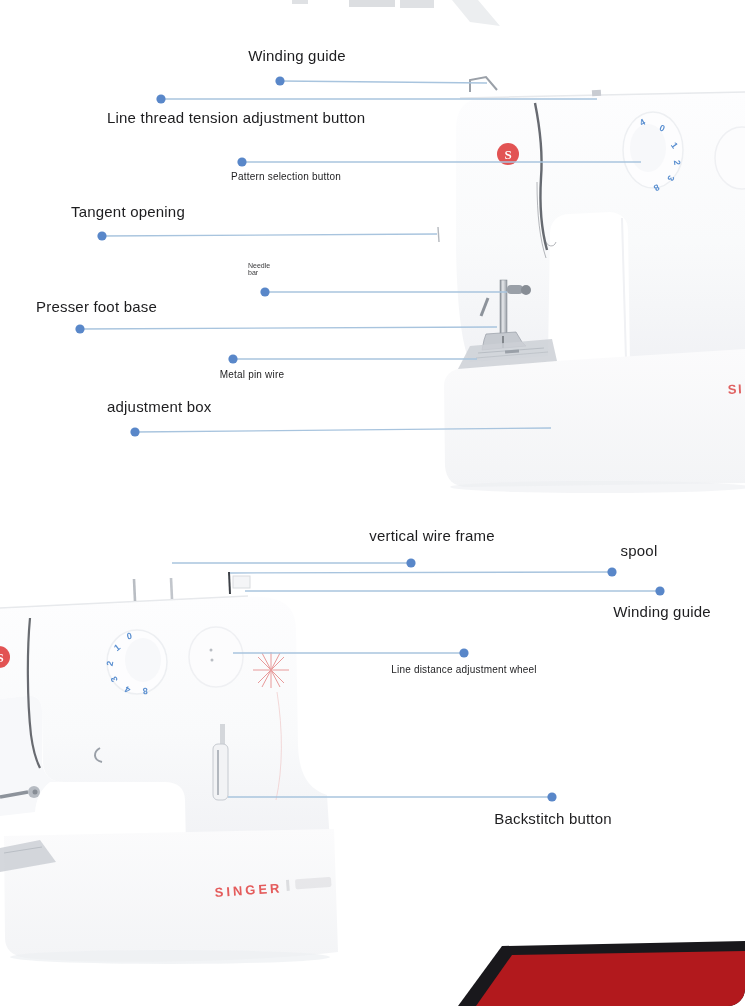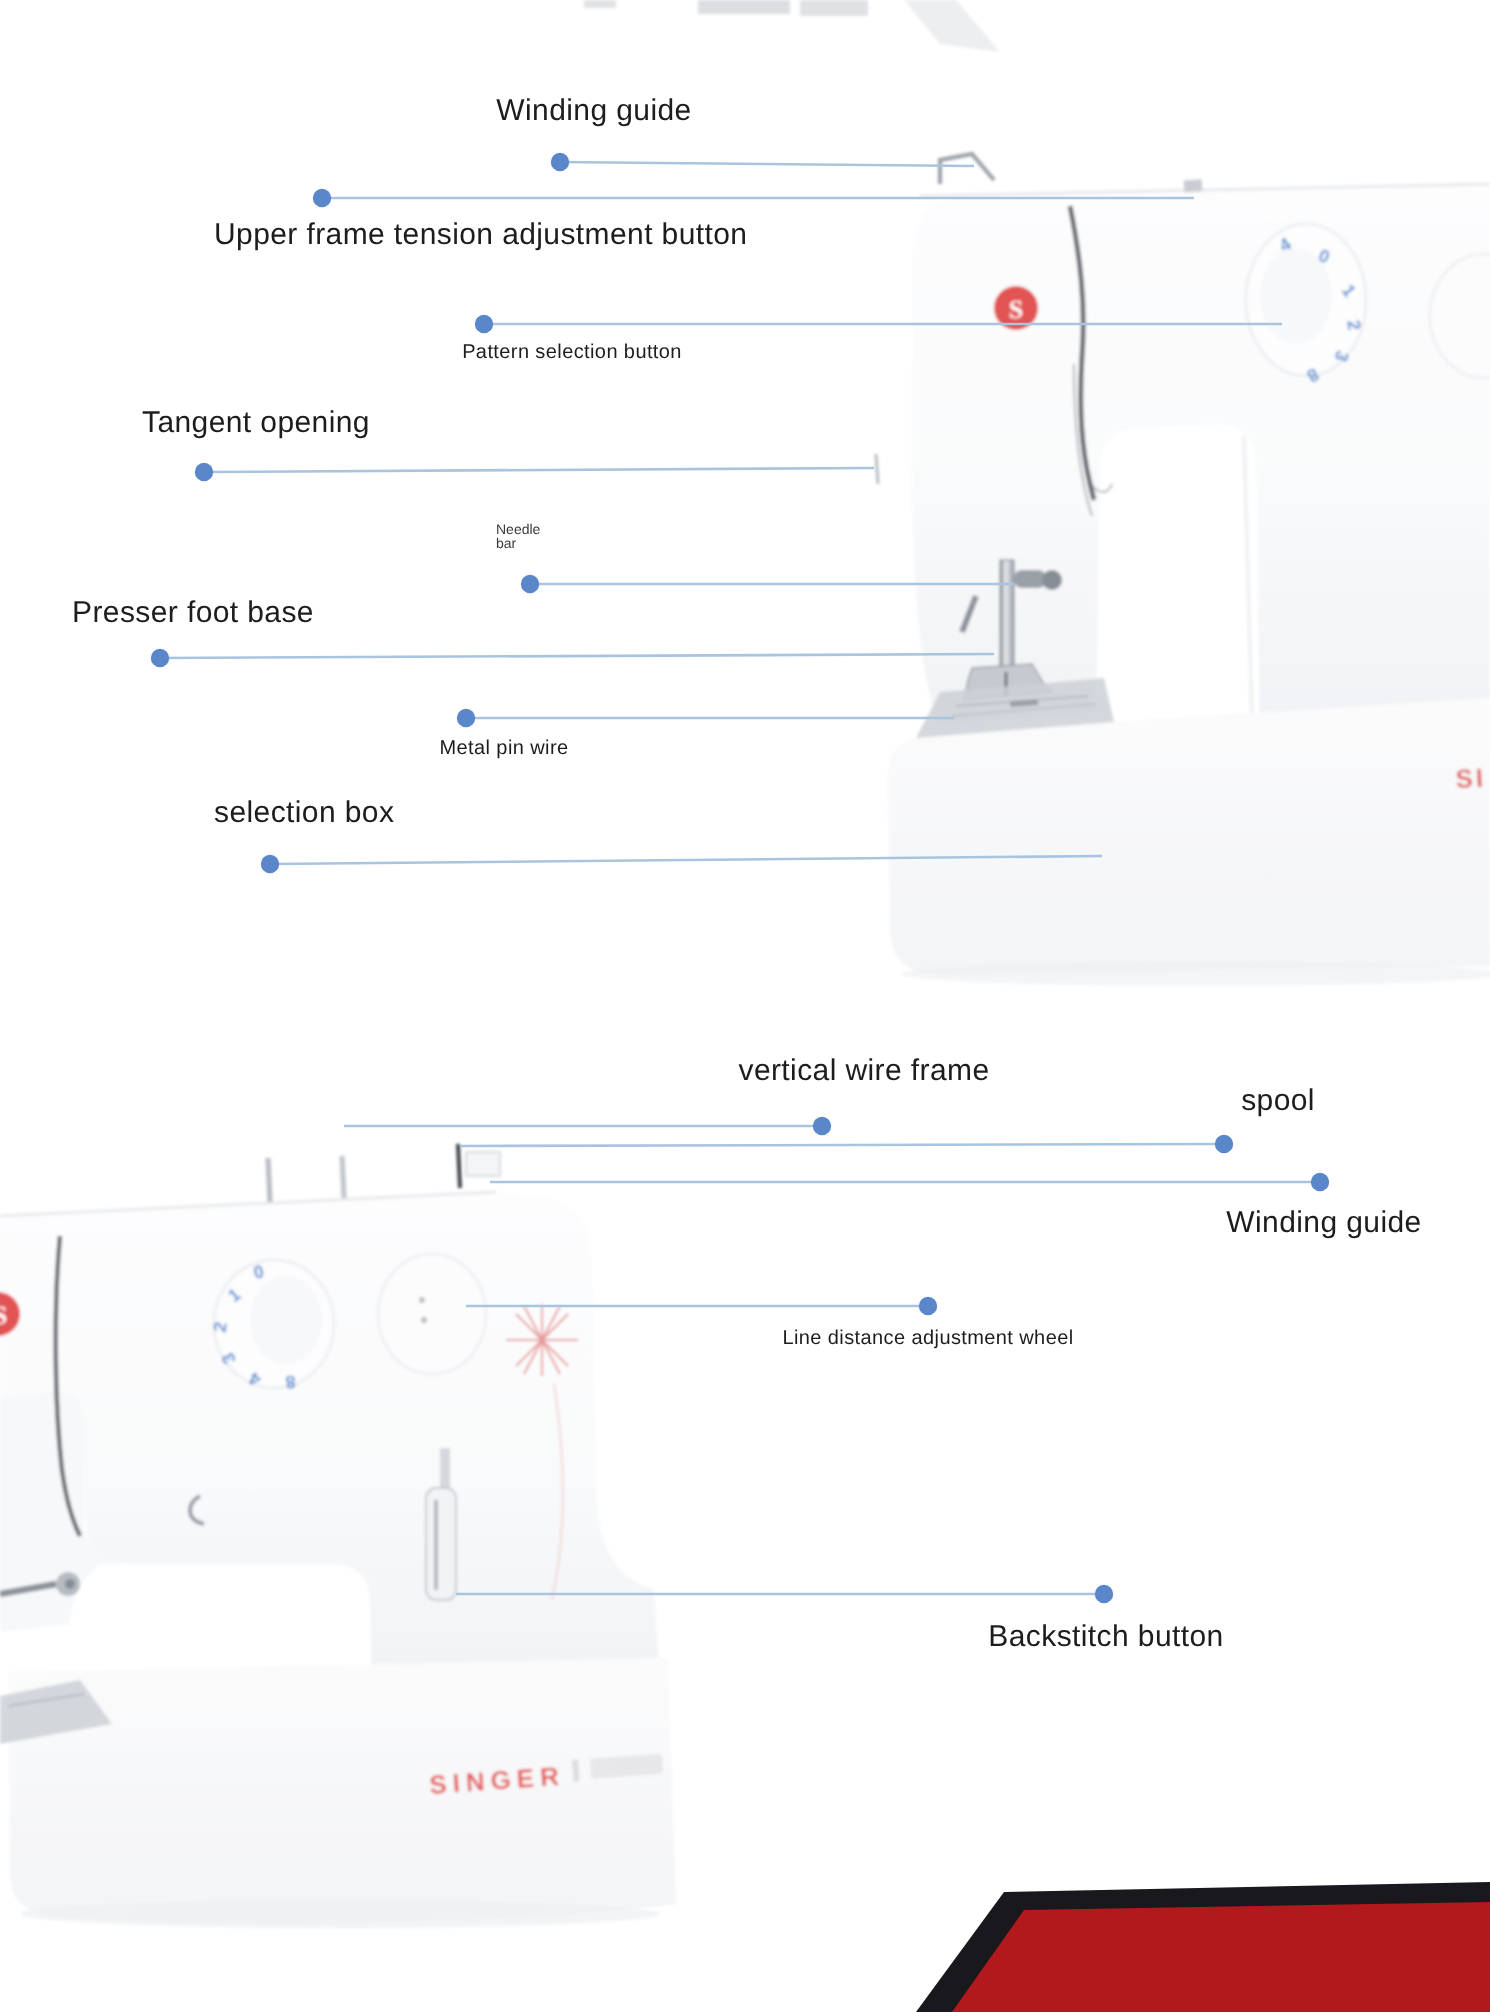--- a/index.html
+++ b/index.html
@@ -1,18 +1,18 @@
 <!DOCTYPE html>
 <html><head>
 <meta charset="utf-8">
 <style>
   html,body{margin:0;padding:0;background:#fff;}
   .stage{
     position:relative;width:745px;height:1006px;background:#ffffff;
-    overflow:hidden;font-family:"Liberation Sans", sans-serif;
+    overflow:hidden;font-family:"Liberation Sans", sans-serif;border-radius:17px;
   }
   .art{position:absolute;left:0;top:0;z-index:1;}
   .label{
     position:absolute;z-index:3;color:#1d1d1f;font-size:15px;line-height:1.15;
     white-space:nowrap;letter-spacing:.2px;
   }
   .label.center{transform:translateX(-50%);}
   .label.tiny{
     font-size:7px;line-height:7px;white-space:normal;width:30px;letter-spacing:0;
     color:#3a3a3c;
@@ -221,33 +221,33 @@
   </g>
 
   <g>
     <path d="M458,1006 L502,946 L745,941 L745,1006 Z" fill="#19181c"></path>
     <path d="M476,1006 L512,955 L745,951 L745,1006 Z" fill="#b2191d"></path>
   </g>
 </svg>
 
 <div class="label center" style="left:297px;top:47px;">Winding guide</div>
 
-<div class="label" style="left:107px;top:109px;">Upper frame tension adjustment button</div>
+<div class="label" style="left:107px;top:109px;">Line thread tension adjustment button</div>
 
 <div class="label center sm" style="left:286px;top:171px;">Pattern selection button</div>
 
 <div class="label" style="left:71px;top:203px;">Tangent opening</div>
 
 <div class="label tiny" style="left:248px;top:262px;">Needle bar</div>
 
 <div class="label" style="left:36px;top:298px;">Presser foot base</div>
 
 <div class="label center sm" style="left:252px;top:369px;">Metal pin wire</div>
 
-<div class="label" style="left:107px;top:398px;">selection box</div>
+<div class="label" style="left:107px;top:398px;">adjustment box</div>
 
 <div class="label center" style="left:412px;top:527px;margin-left:20px;">vertical wire frame</div>
 
 <div class="label center" style="left:639px;top:542px;">spool</div>
 
 <div class="label center" style="left:662px;top:603px;">Winding guide</div>
 
 <div class="label center sm" style="left:464px;top:664px;">Line distance adjustment wheel</div>
 
 <div class="label center" style="left:553px;top:766px;margin-top:44px;">Backstitch button</div>

